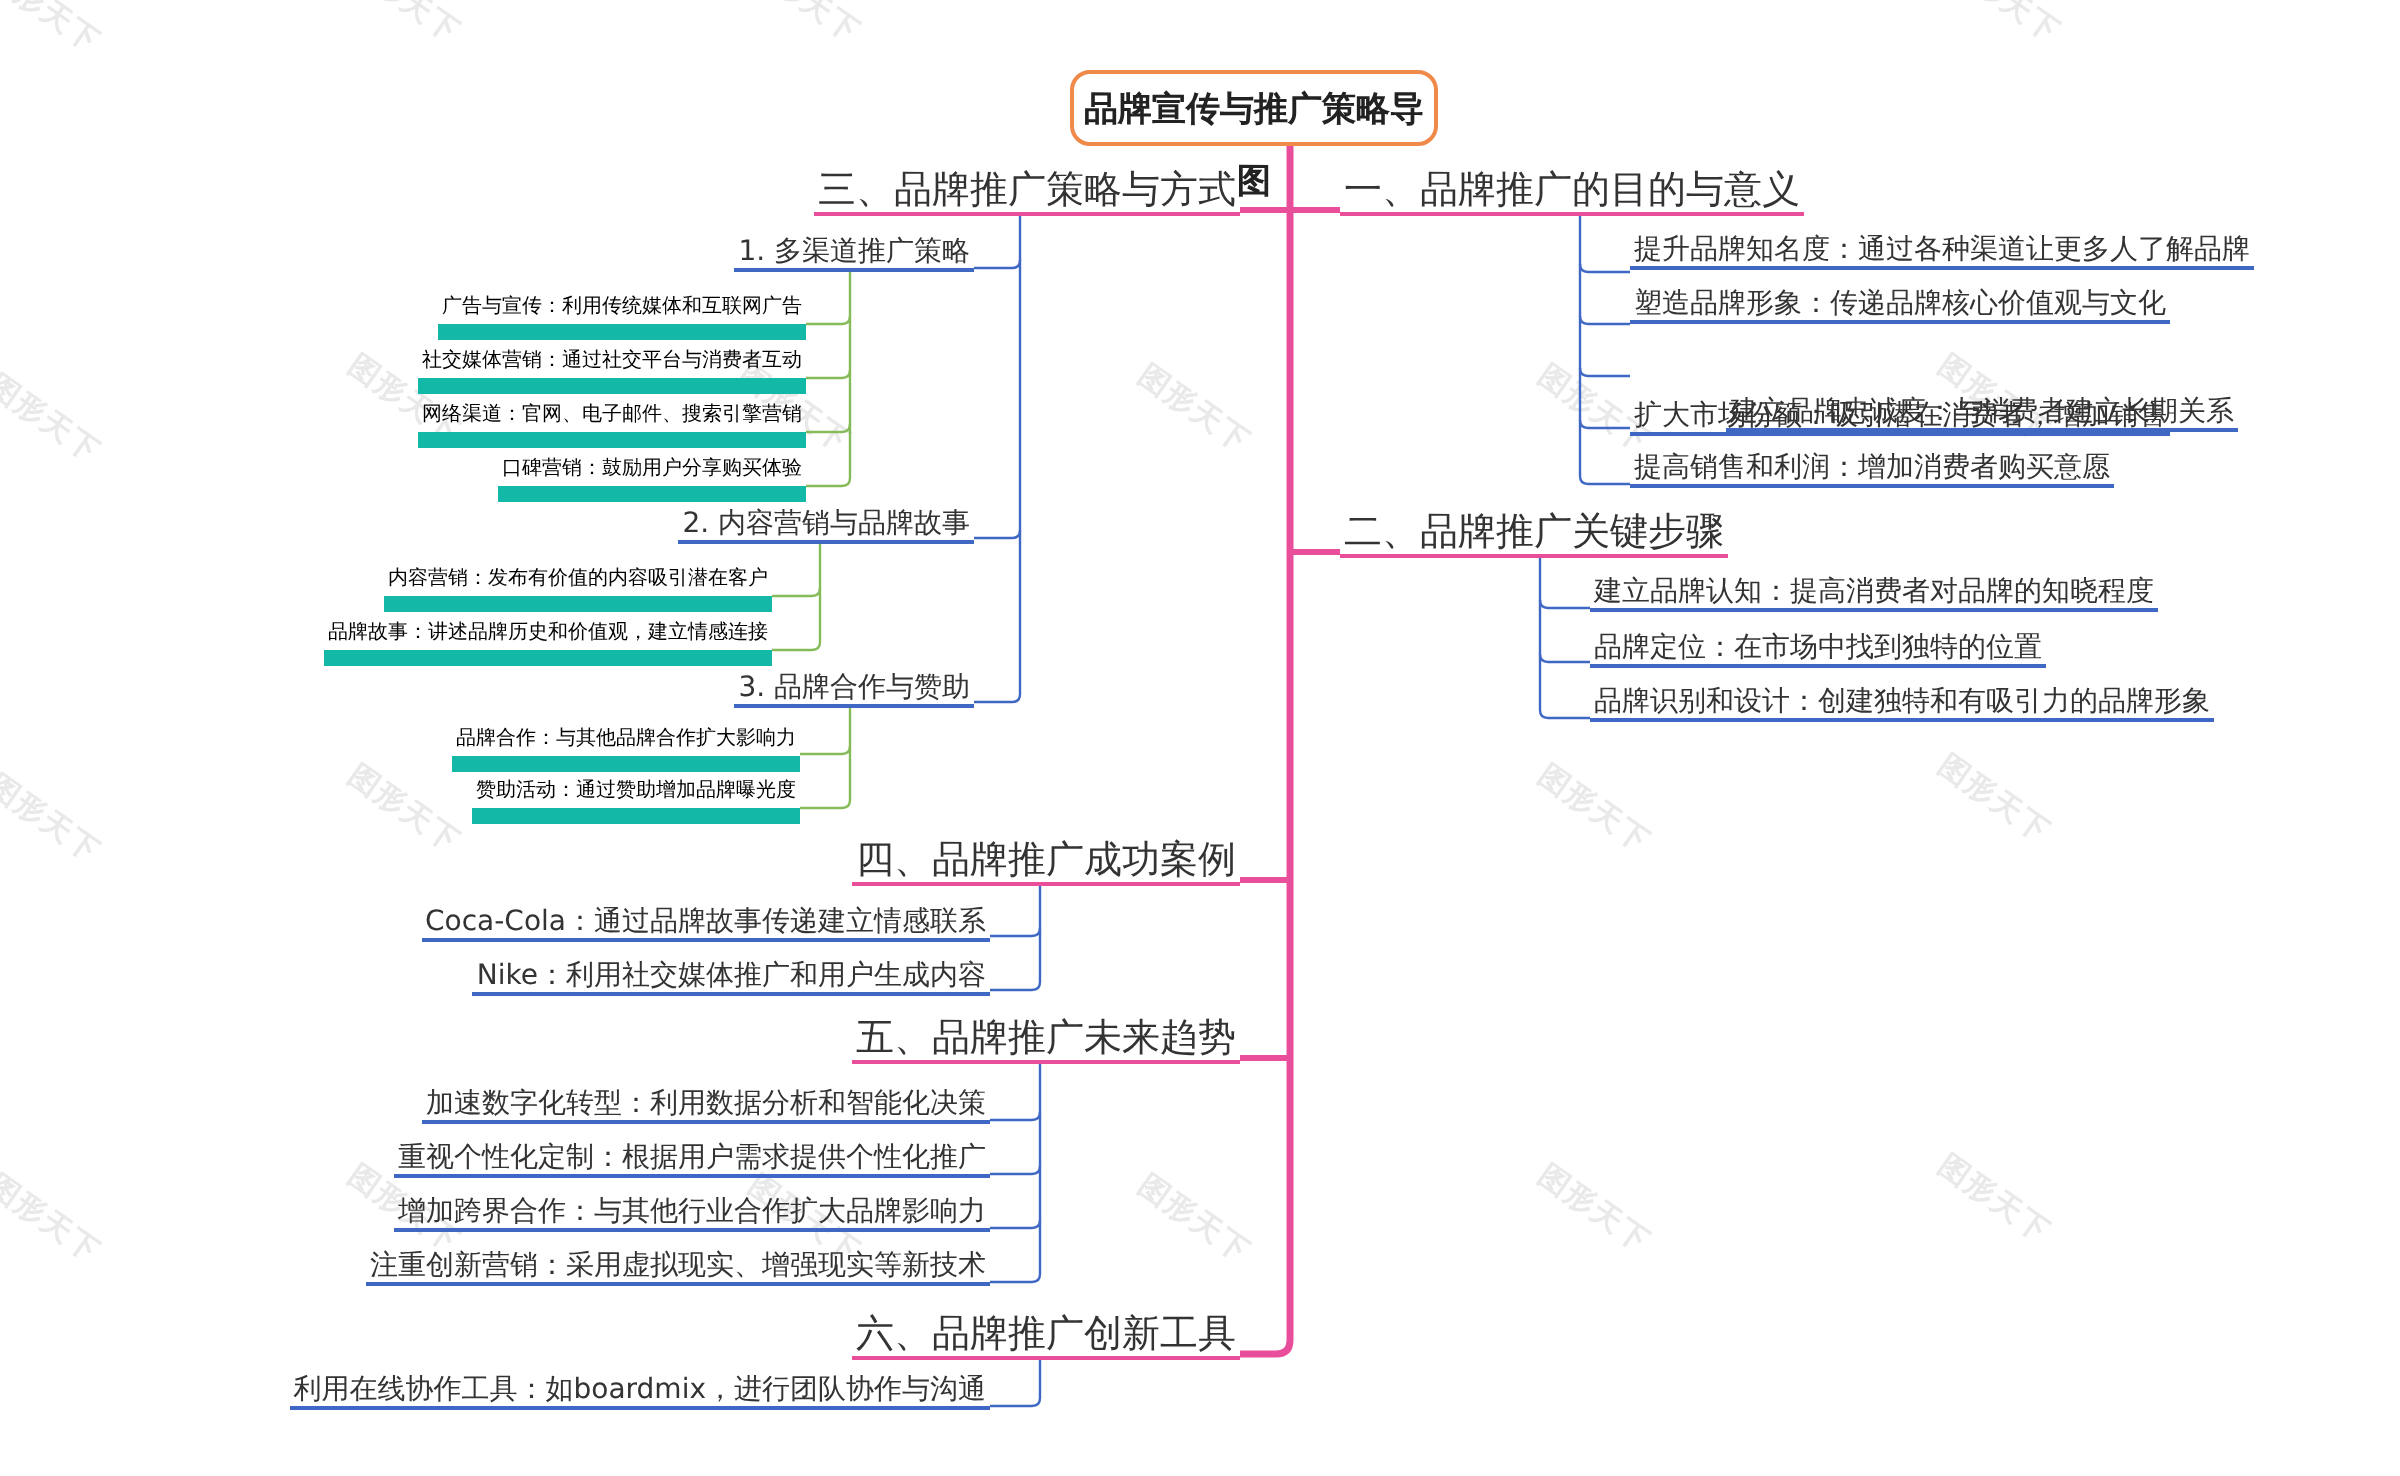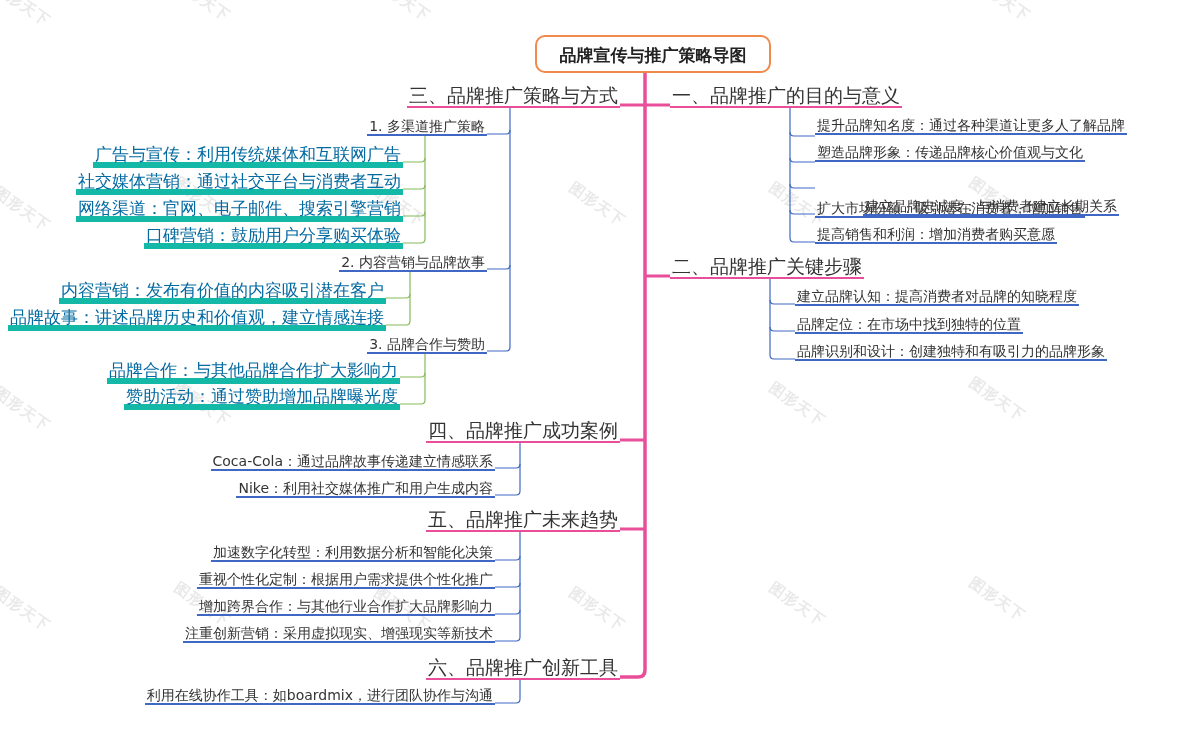--- a/index.html
+++ b/index.html
@@ -1,29 +1,29 @@
 <!DOCTYPE html>
 <html><head>
 <meta charset="utf-8">
 <style>
   html, body { margin:0; padding:0; background:#ffffff; }
   body { width:1200px; height:738px; position:relative; overflow:hidden;
          font-family:"DejaVu Sans","Liberation Sans",sans-serif; color:#333; }
   .wm { position:absolute; font-size:15px; font-weight:bold; color:#e9e9e9;
         transform:rotate(35deg); white-space:nowrap; pointer-events:none; letter-spacing:1px; }
-  .root { position:absolute; left:535px; top:35px; width:236px; height:36px;
+  .root { position:absolute; left:535px; top:35px; width:184px; height:36px;
           border:2px solid #ef8a4a; border-radius:10px; background:#fff;
           font-size:17px; font-weight:bold; color:#222; text-align:center;
           line-height:36px; box-sizing:border-box; height:38px; }
   .l1 { position:absolute; font-size:19px; color:#333; white-space:nowrap;
         border-bottom:2px solid #e94e9a; line-height:22px; padding:0 2px; }
   .l2 { position:absolute; font-size:14px; color:#333; white-space:nowrap;
         border-bottom:2px solid #3f68c4; line-height:16px; padding:0 2px; }
-  .l3 { position:absolute; font-size:17px; color:#0369a1; white-space:nowrap;
-        border-bottom:6px solid #14b8a6; line-height:16px; padding:0 2px; }
+  .l3 { position:absolute; font-size:10px; color:#000000; white-space:nowrap;
+        border-bottom:8px solid #14b8a6; line-height:16px; padding:0 2px; }
   .r { text-align:right; }
   svg.lines { position:absolute; left:0; top:0; }
 </style>
 </head>
 <body>
 
 <div class="wm" style="left:-10px;top:-5px;">图形天下</div>
 <div class="wm" style="left:170px;top:-10px;">图形天下</div>
 <div class="wm" style="left:370px;top:-10px;">图形天下</div>
 <div class="wm" style="left:970px;top:-10px;">图形天下</div>

